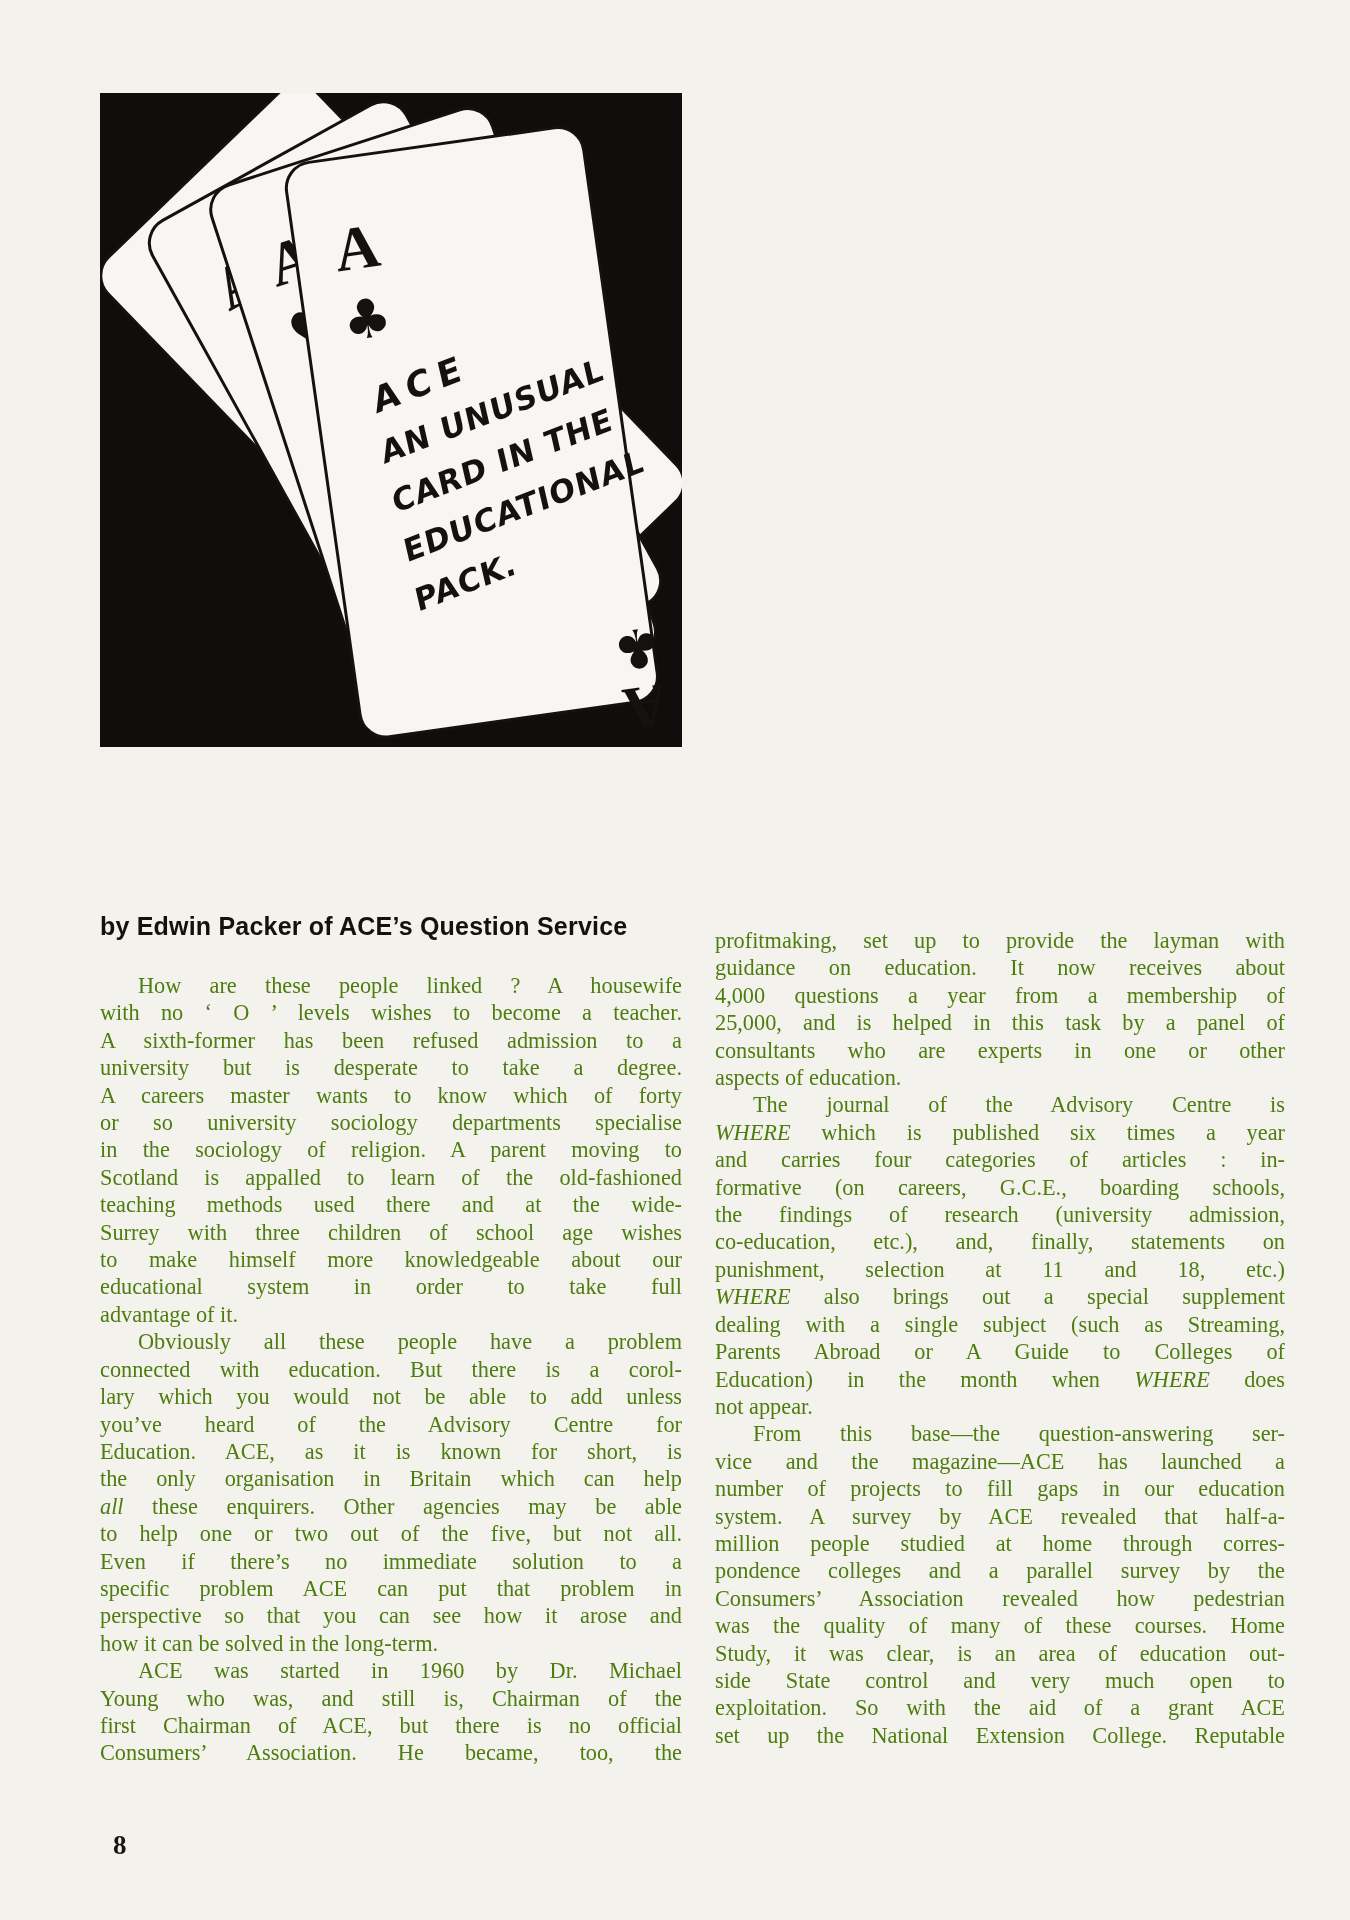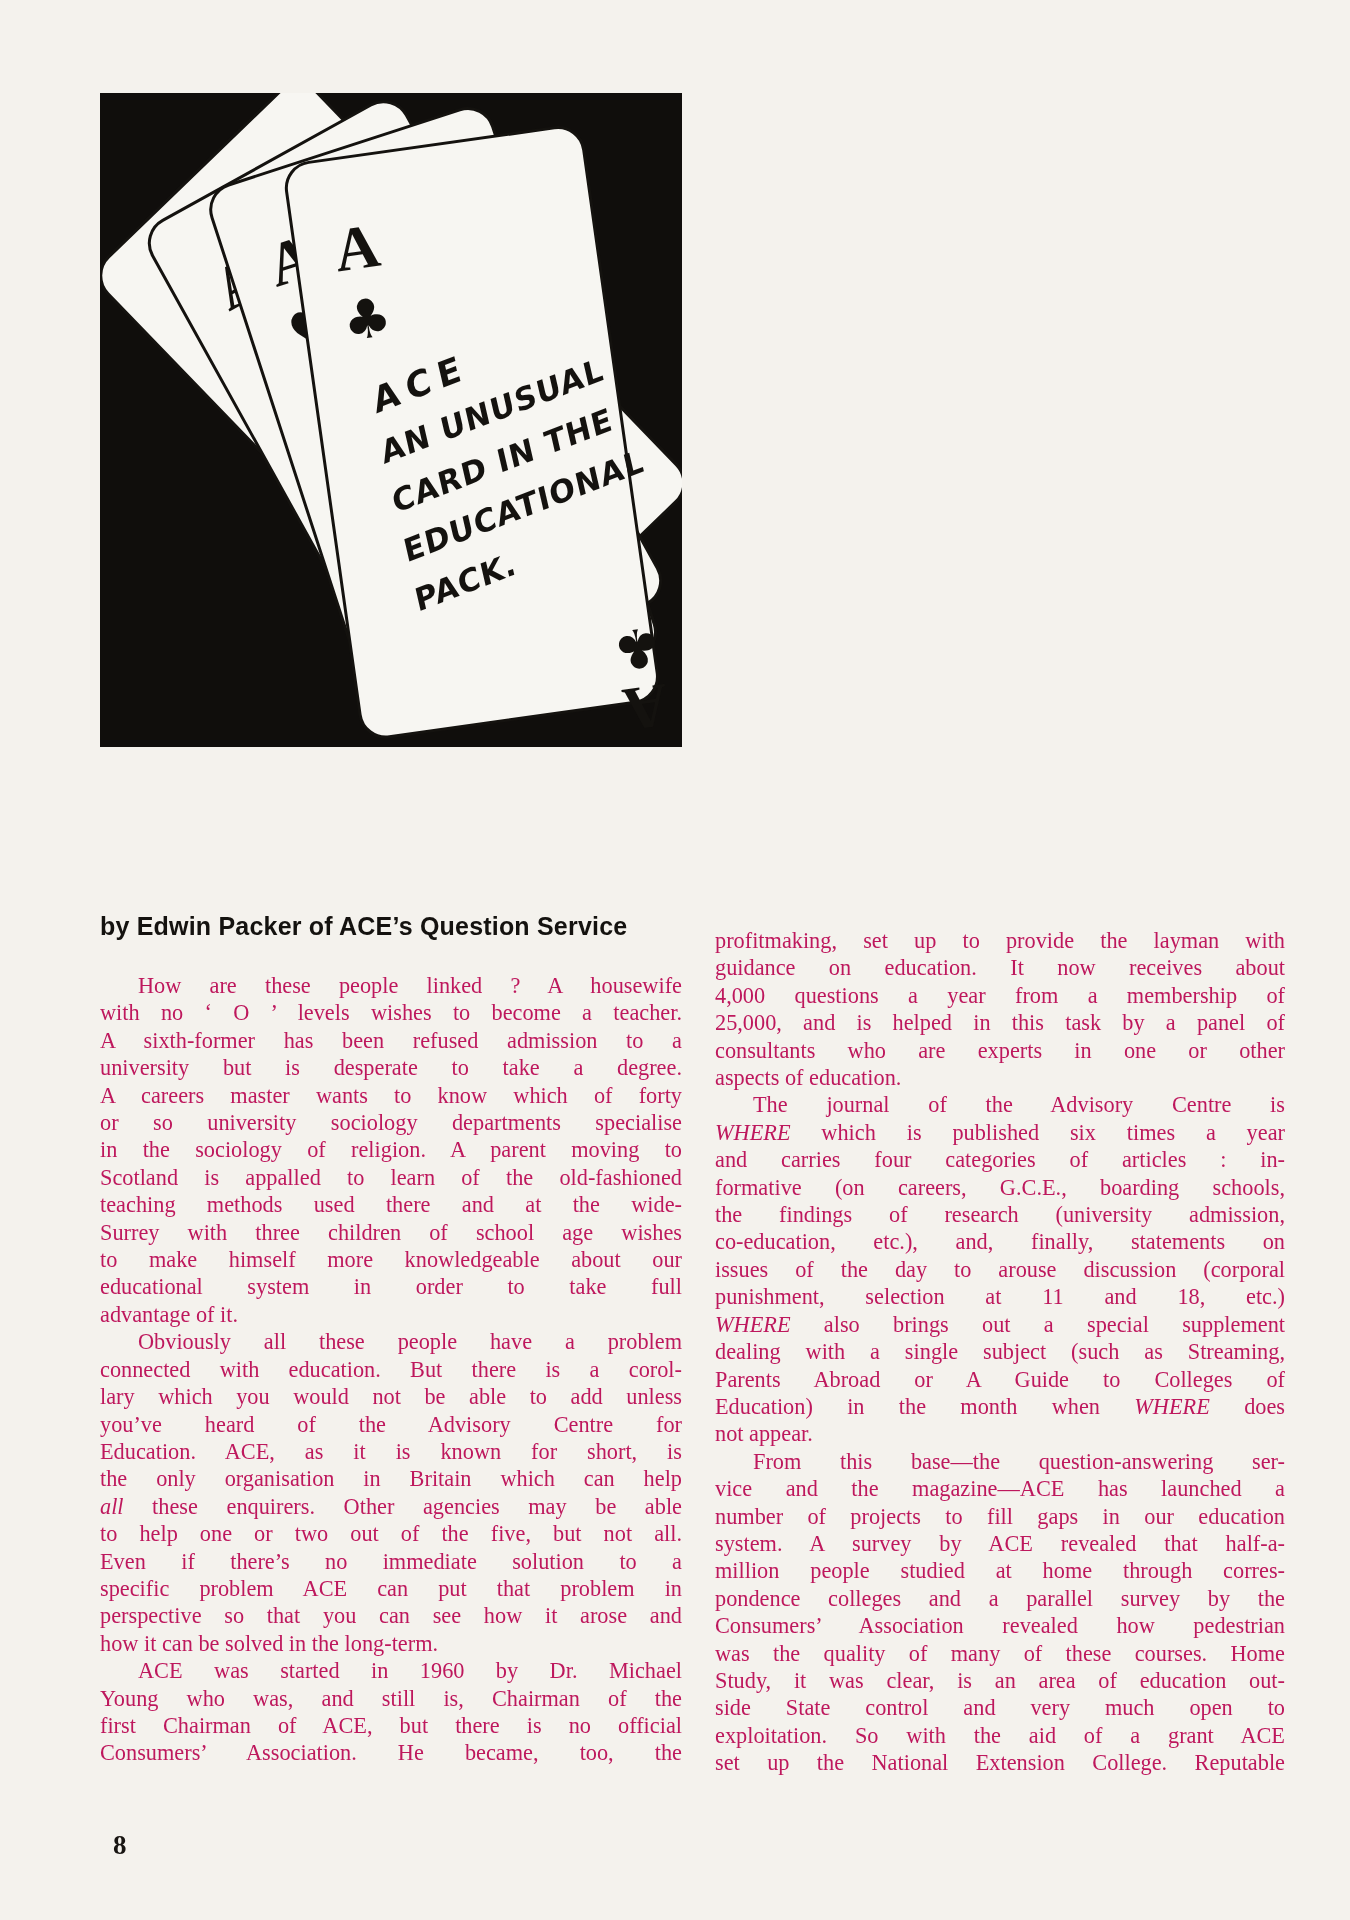--- a/index.html
+++ b/index.html
@@ -23,21 +23,21 @@
   .promo-line {
     font-family:"DejaVu Sans", sans-serif; font-weight:bold;
     font-size:31px; letter-spacing:1px; fill:#14120f;
   }
   .promo-line.first { font-size:35px; letter-spacing:8px; }
   .byline {
     position:absolute; left:100px; top:912px; width:582px;
     font-family:"Liberation Sans", sans-serif; font-weight:bold;
     font-size:25px; letter-spacing:0.2px; color:#14120f;
   }
-  .col { position:absolute; font-size:22.3px; line-height:27.4px; color:#be185d; }
+  .col { position:absolute; font-size:22.3px; line-height:27.4px; color:#4d7c0f; }
   .col-left  { left:100px; top:972px; width:582px; }
   .col-right { left:715px; top:927px; width:570px; }
   .tline { text-align:justify; text-align-last:justify; white-space:normal; }
   .tline.last { text-align-last:left; }
   .tline.ind { text-indent:38px; }
   .page-number {
     position:absolute; left:113px; top:1830px;
     font-family:"Liberation Serif", serif; font-weight:bold; font-size:27px;
   }
 </style>
@@ -127,21 +127,20 @@
       <div class="tline">4,000 questions a year from a membership of</div>
       <div class="tline">25,000, and is helped in this task by a panel of</div>
       <div class="tline">consultants who are experts in one or other</div>
       <div class="tline last">aspects of education.</div>
       <div class="tline ind">The journal of the Advisory Centre is</div>
       <div class="tline"><i>WHERE</i> which is published six times a year</div>
       <div class="tline">and carries four categories of articles :  in-</div>
       <div class="tline">formative (on careers, G.C.E., boarding schools,</div>
       <div class="tline">the findings of research (university admission,</div>
       <div class="tline">co-education, etc.), and, finally, statements on</div>
-      <div class="tline">issues of the day to arouse discussion (corporal</div>
       <div class="tline">punishment,  selection  at  11  and  18,  etc.)</div>
       <div class="tline"><i>WHERE</i> also brings out a special supplement</div>
       <div class="tline">dealing with a single subject (such as Streaming,</div>
       <div class="tline">Parents Abroad or A Guide to Colleges of</div>
       <div class="tline">Education) in the month when <i>WHERE</i> does</div>
       <div class="tline last">not appear.</div>
       <div class="tline ind">From this base—the question-answering ser-</div>
       <div class="tline">vice and the magazine—ACE has launched a</div>
       <div class="tline">number of projects to fill gaps in our education</div>
       <div class="tline">system.  A survey by ACE revealed that half-a-</div>

